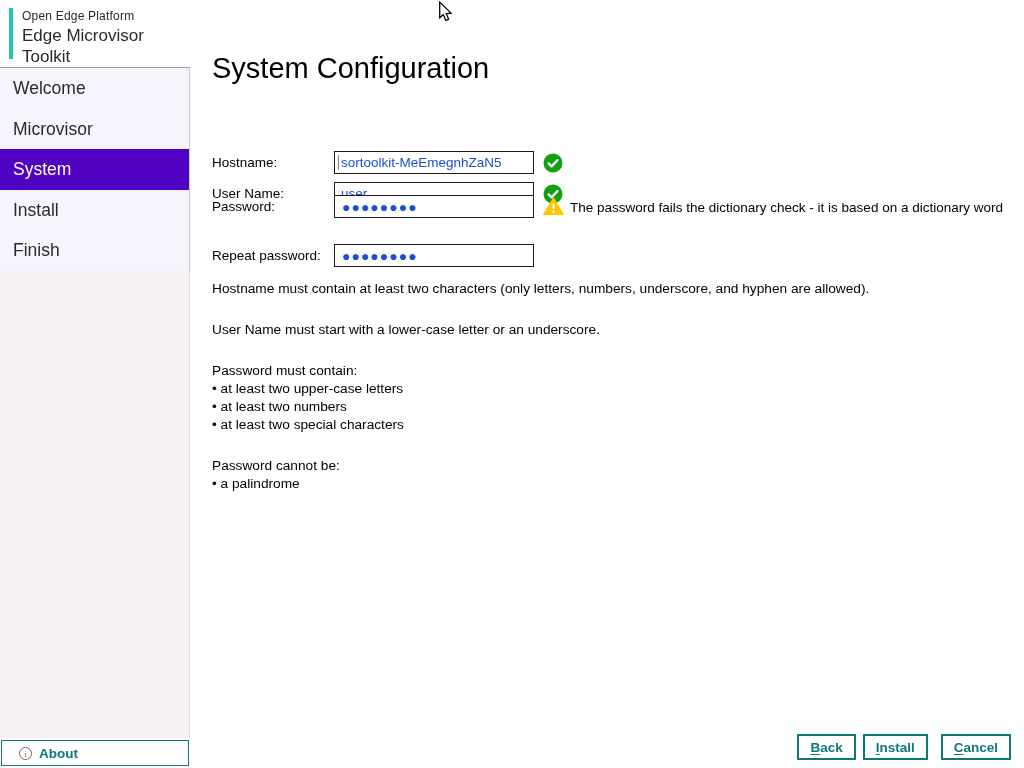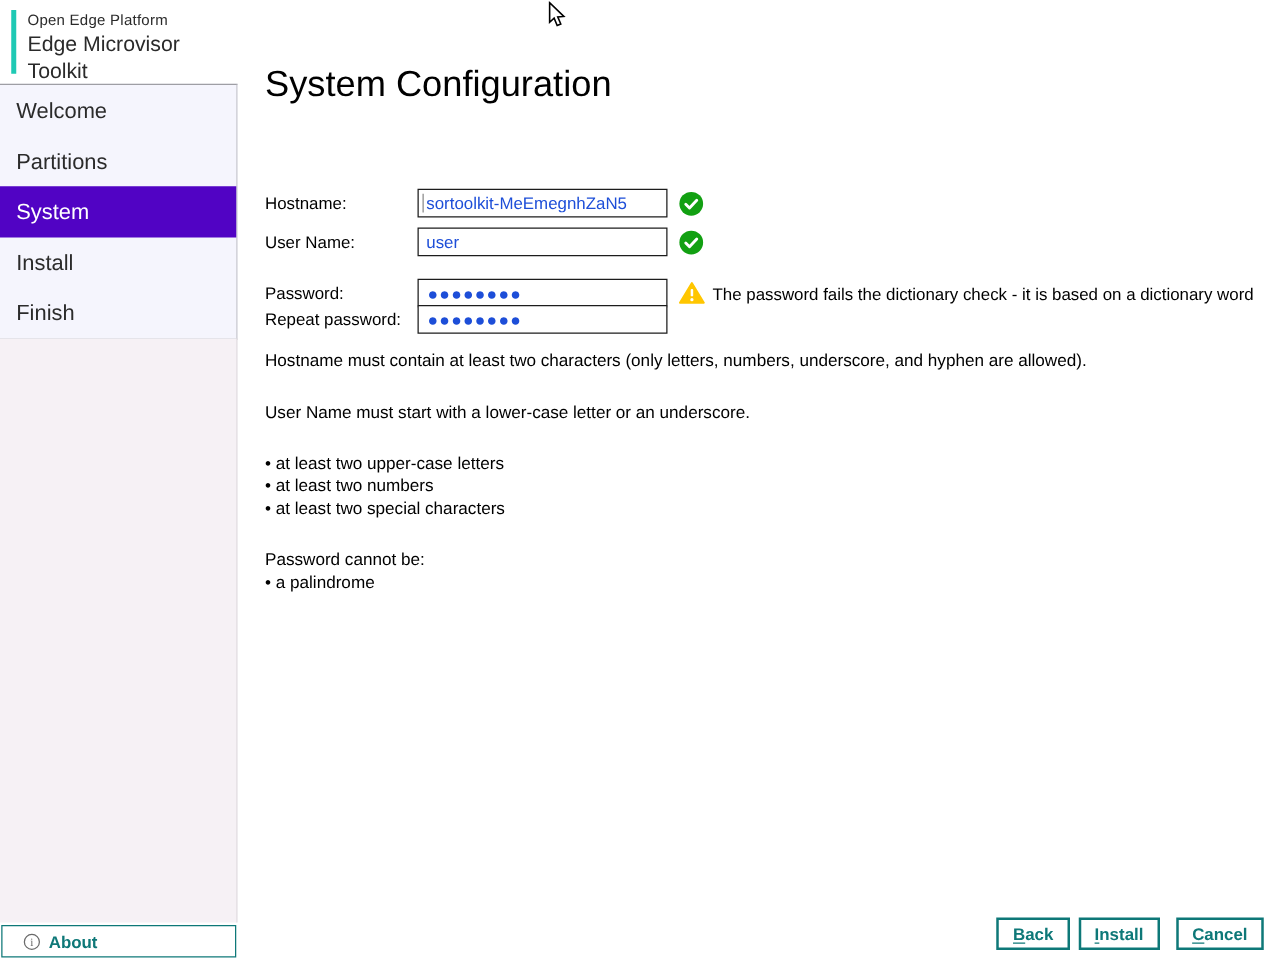--- a/index.html
+++ b/index.html
@@ -46,21 +46,21 @@
     width: 13px; height: 13px; border: 1px solid #6a6a6a; border-radius: 50%;
     color: #6a6a6a; font-size: 9px; line-height: 12px; text-align: center;
     font-family: "Liberation Serif", serif; flex: 0 0 auto;
   }
   .about-label { color: #0e7878; font-weight: bold; font-size: 13.5px; }
 
   
   .page-title { position: absolute; left: 212px; top: 52px; font-size: 29px; color: #000; }
 
   .form-row { position: absolute; left: 212px; width: 800px; height: 24px; }
-  .row-1 { top: 151px; } .row-2 { top: 182px; } .row-3 { top: 223px; } .row-4 { top: 244px; }
+  .row-1 { top: 151px; } .row-2 { top: 182px; } .row-3 { top: 195px; } .row-4 { top: 244px; }
   .field-label { position: absolute; left: 0; top: 4px; font-size: 13.5px; color: #000; }
   .input-wrap { position: absolute; left: 122px; top: 0; width: 200px; height: 23px; }
   .text-input {
     width: 200px; height: 23px; border: 1px solid #1c1c1c; background: #fff;
     font-family: "Liberation Sans", sans-serif; font-size: 13.5px; color: #1d4ed8;
     padding: 0 3px 0 6px; outline: none;
   }
   .password-input { font-size: 14px; letter-spacing: 1px; padding-left: 7px; }
   .caret { position: absolute; left: 4px; top: 4px; width: 1px; height: 15px; background: #8a8a8a; }
 
@@ -100,21 +100,21 @@
     <div class="logo-bar"></div>
     <div class="logo-text">
       <div class="logo-line1">Open Edge Platform</div>
       <div class="logo-line2">Edge Microvisor</div>
       <div class="logo-line3">Toolkit</div>
     </div>
   </div>
 
   <div class="nav">
     <div class="nav-item">Welcome</div>
-    <div class="nav-item">Partitions</div>
+    <div class="nav-item">Microvisor</div>
     <div class="nav-item selected">System</div>
     <div class="nav-item">Install</div>
     <div class="nav-item">Finish</div>
   </div>
 
   <div class="sidebar-lower"></div>
 
   <div class="about-btn">
     <span class="info-icon">i</span>
     <span class="about-label">About</span>
@@ -169,20 +169,21 @@
   <span class="field-label">Repeat password:</span>
   <span class="input-wrap">
     <input class="text-input password-input" type="text" value="●●●●●●●●" style="">
   </span>
 </div>
 
 <div class="instructions">
   <p>Hostname must contain at least two characters (only letters, numbers, underscore, and hyphen are allowed).</p>
   <p>User Name must start with a lower-case letter or an underscore.</p>
 
+  <div class="line">Password must contain:</div>
   <div class="line">• at least two upper-case letters</div>
   <div class="line">• at least two numbers</div>
   <div class="line">• at least two special characters</div>
 
   <div class="block-gap"></div>
 
   <div class="line">Password cannot be:</div>
   <div class="line">• a palindrome</div>
 </div>
 

